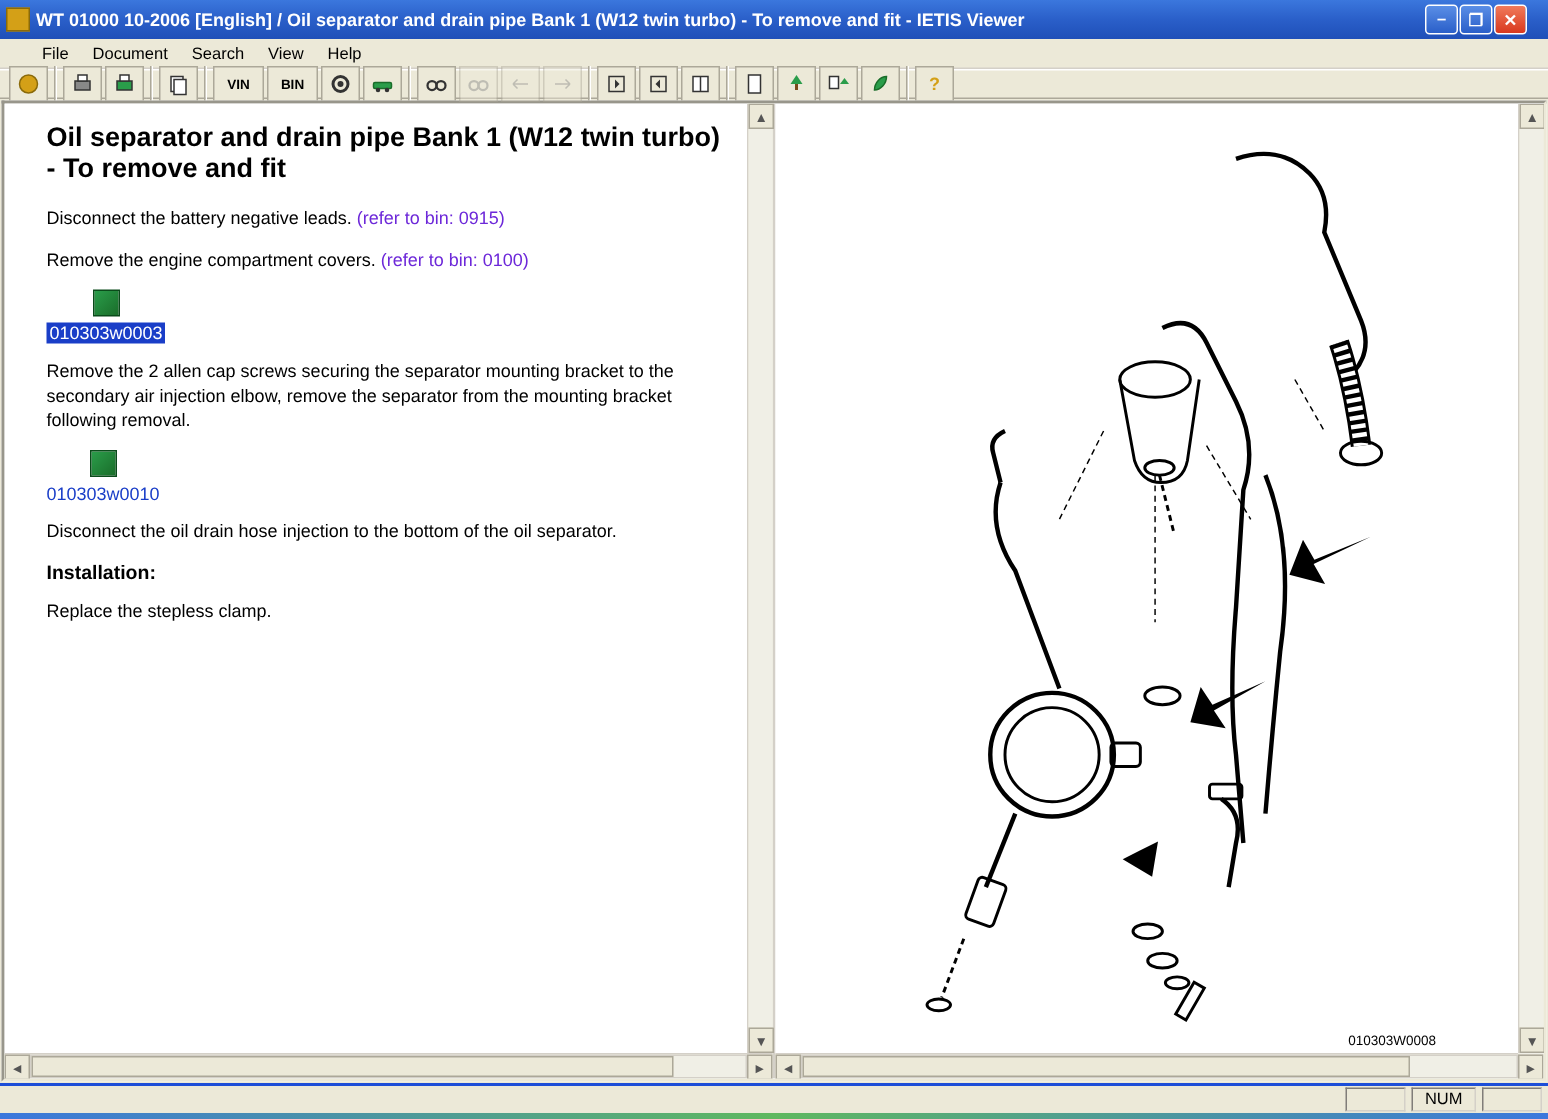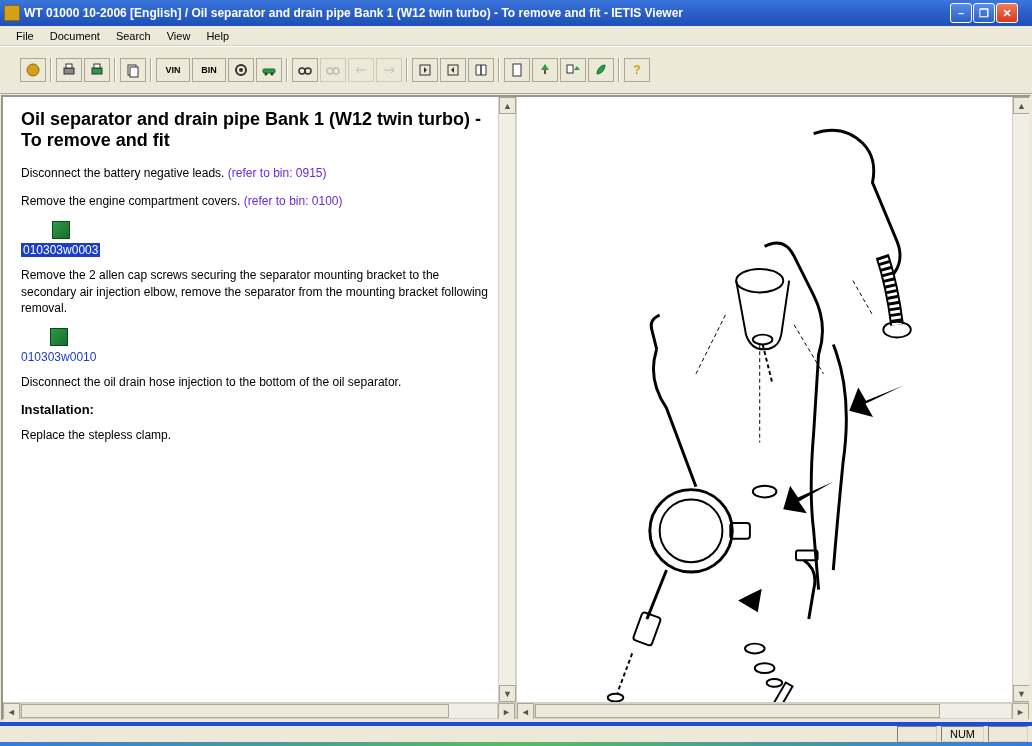--- a/index.html
+++ b/index.html
@@ -42,36 +42,36 @@
   cursor: pointer;
 }
 .win-btn.min, .win-btn.max { background: linear-gradient(to bottom,#5a8ee6,#2a5fc9); }
 .win-btn.close { background: linear-gradient(to bottom,#f07a5a,#d9381e); }
 
 .menubar {
   height: 20px;
   background: #ece9d8;
   display: flex;
   align-items: center;
-  padding: 0 8px;
+  padding: 0 20px;
   border-bottom: 1px solid #d4d0c8;
 }
 .menubar .menu-item {
   padding: 2px 8px;
   cursor: pointer;
 }
 
 .toolbar {
-  height: 48px;
+  height: 20px;
   background: #ece9d8;
   border-top: 1px solid #fff;
   border-bottom: 1px solid #aca899;
   display: flex;
   align-items: center;
-  padding: 0 20px;
+  padding: 0 6px;
   gap: 2px;
 }
 .tb-sep { width: 2px; height: 24px; border-left: 1px solid #aca899; border-right: 1px solid #fff; margin: 0 2px; }
 .tb-btn {
   width: 26px; height: 24px;
   border: 1px solid #aca899;
   background: #ece9d8;
   display: flex; align-items: center; justify-content: center;
   cursor: pointer;
   font-size: 9px;
@@ -90,21 +90,21 @@
   overflow: hidden;
 }
 .pane {
   flex: 1;
   display: flex;
   flex-direction: column;
   background: #fff;
   position: relative;
 }
 .pane-left { border-right: 2px solid #d4d0c8; }
-.pane-body { flex: 1; overflow: auto; padding: 12px 18px; }
+.pane-body { flex: 1; overflow: auto; padding: 12px 28px; }
 .scroll-h {
   height: 17px;
   background: #ece9d8;
   border-top: 1px solid #d4d0c8;
   display: flex;
 }
 .scroll-h .sb-btn {
   width: 17px; height: 17px;
   background: #ece9d8;
   border: 1px solid #aca899;
@@ -144,21 +144,21 @@
 }
 .figure-wrap svg { width:100%; height: 610px; }
 .fig-caption {
   position:absolute; bottom:4px; right:8px;
   font-size:9px; font-family:Arial; color:#000;
 }
 
 .statusbar {
   height: 20px;
   background: #ece9d8;
-  border-top: 4px solid #1d4ed8;
+  border-top: 2px solid #1d4ed8;
   display:flex;
   justify-content:flex-end;
   align-items:center;
   padding: 0 4px;
   gap: 4px;
 }
 .statusbar .cell { border:1px inset #d4d0c8; padding:1px 8px; min-width:40px; text-align:center; font-size:11px;}
 .taskbar-hint { height:4px; background: linear-gradient(to right,#3b77dd,#5fb85f,#3b77dd); }
 </style>
 </head>

